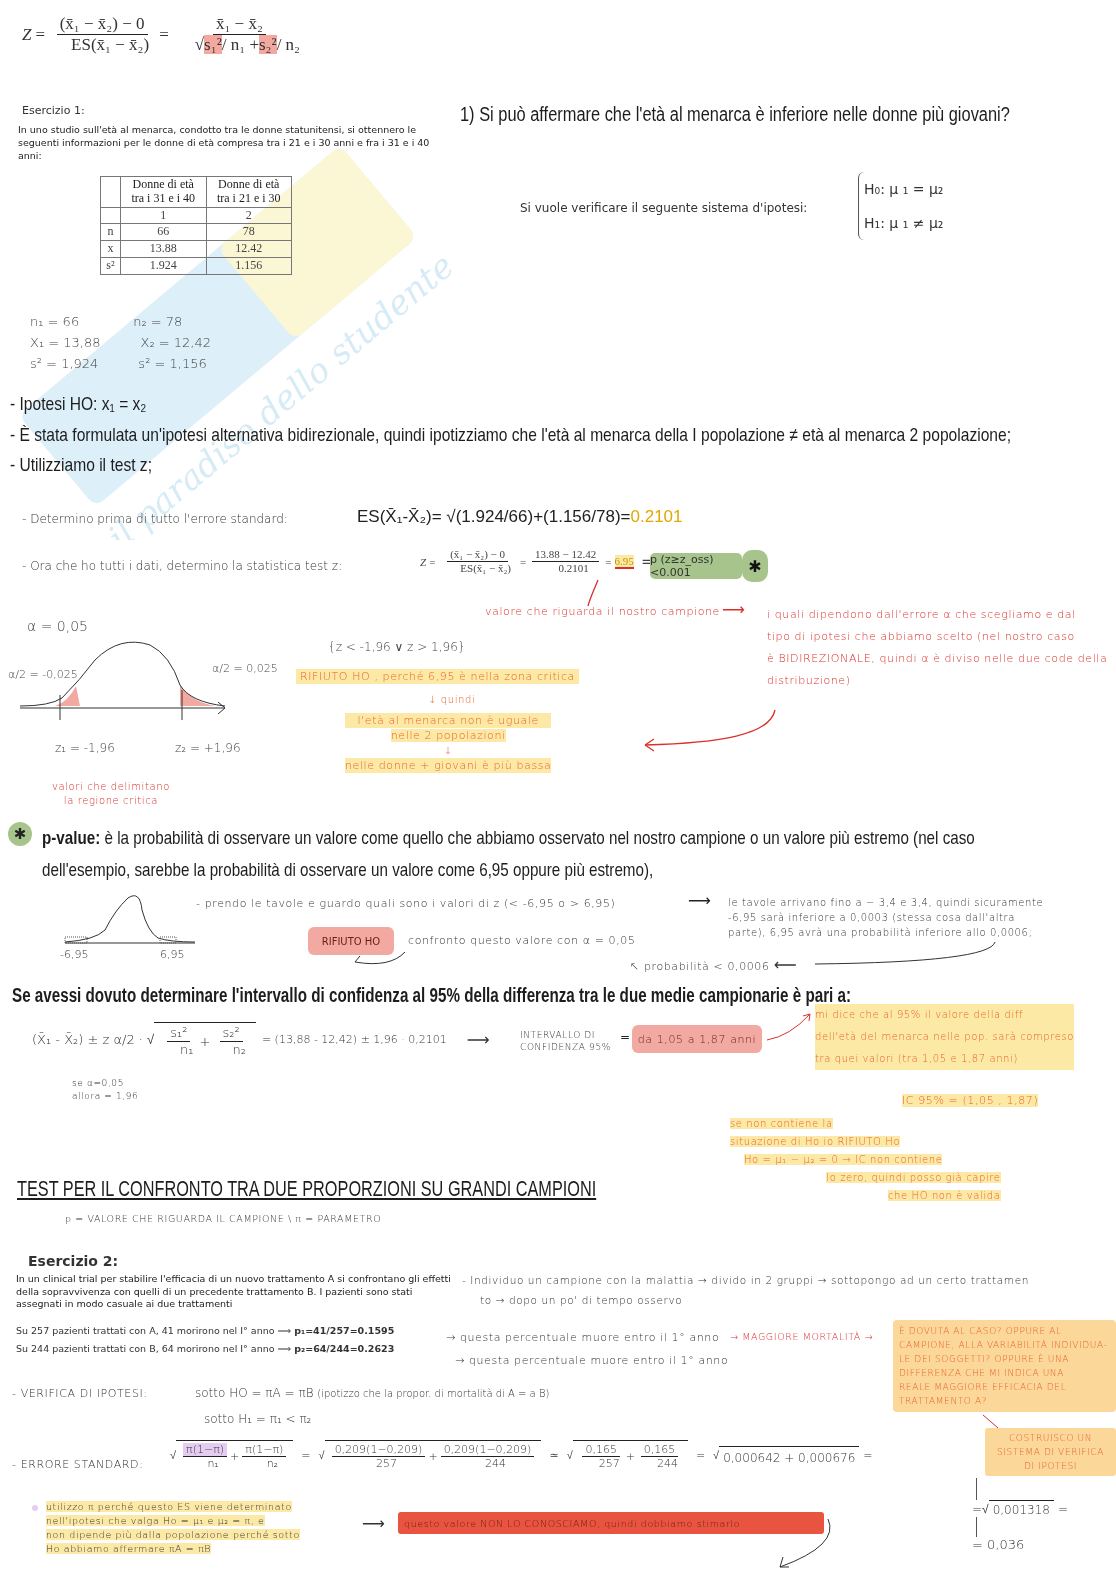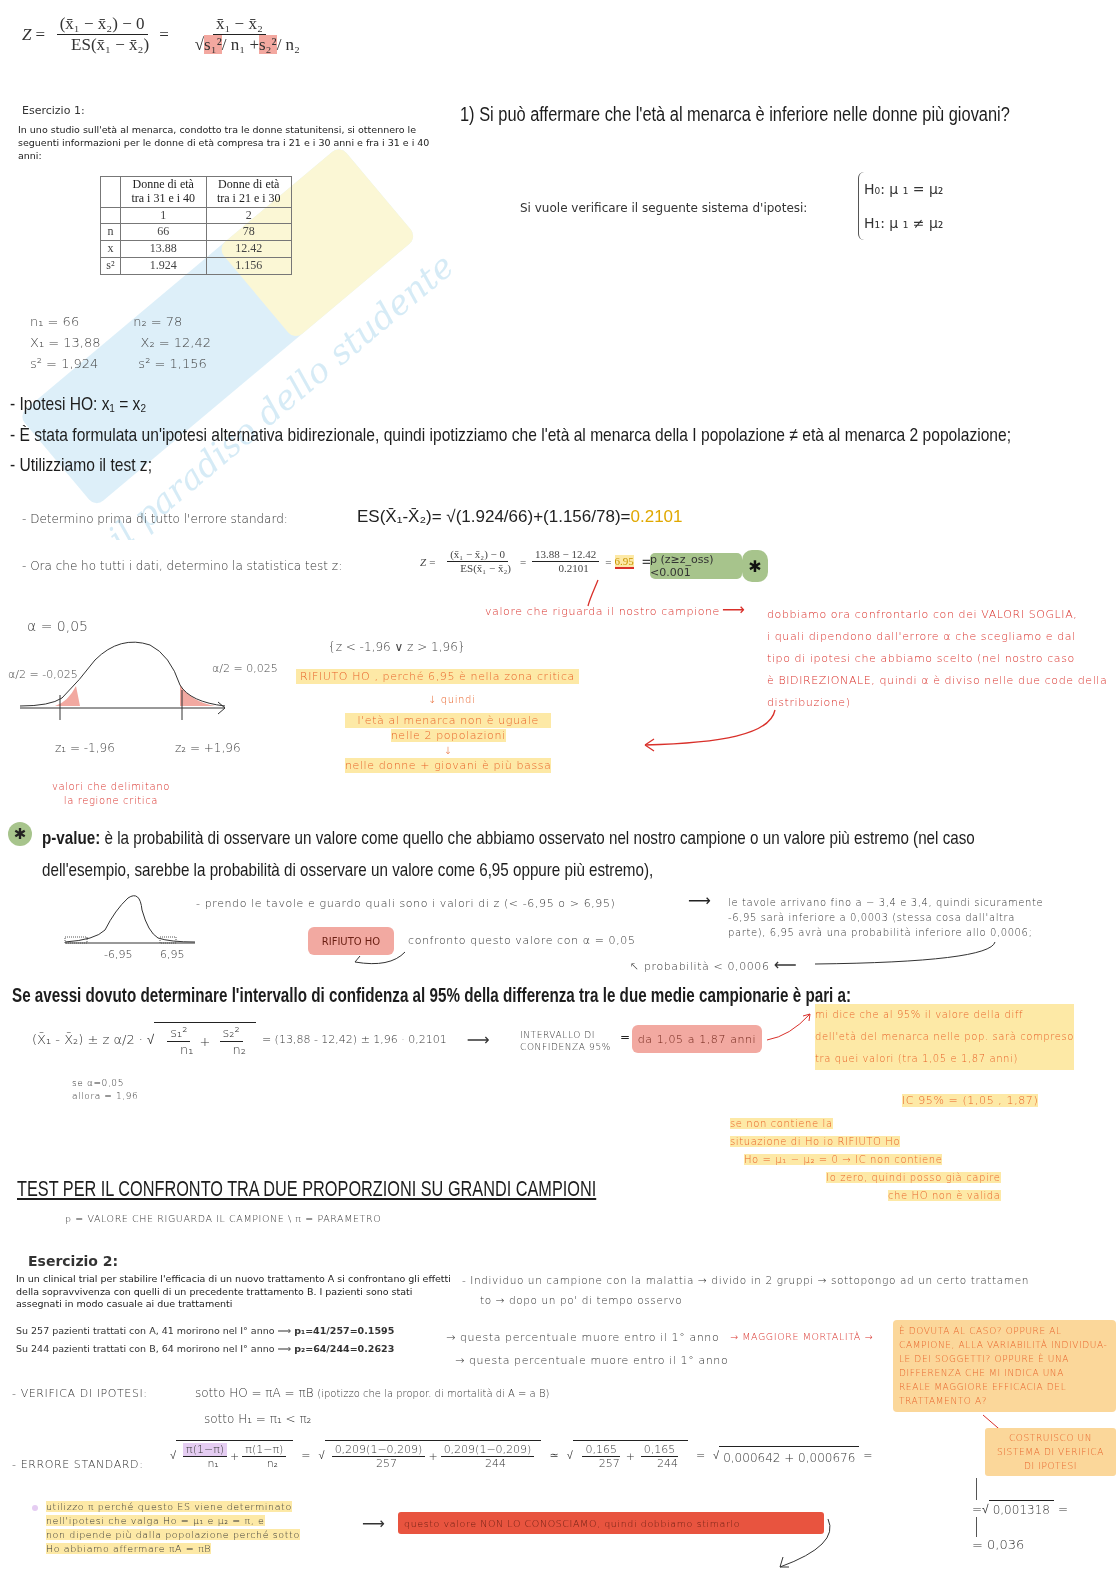--- a/index.html
+++ b/index.html
@@ -141,21 +141,20 @@
   <span>✱</span>
 </div>
 
 <svg class="abs" style="left:570px; top:578px;" width="40" height="30">
     <path d="M28 2 C 24 12, 20 20, 18 28" stroke="#d9302a" fill="none" stroke-width="1.3"></path>
   </svg>
 
 <div class="abs red small-hand" style="left:485px; top:605px;">valore che riguarda il nostro campione</div>
 <div class="abs red" style="left:722px; top:600px; font-size:16px;">⟶</div>
 <div class="abs red small-hand" style="left:767px; top:604px; line-height:22px;">
-  <div>dobbiamo ora confrontarlo con dei VALORI SOGLIA,</div>
   <div>i quali dipendono dall'errore α che scegliamo e dal</div>
   <div>tipo di ipotesi che abbiamo scelto (nel nostro caso</div>
   <div>è BIDIREZIONALE, quindi α è diviso nelle due code della</div>
   <div>distribuzione)</div>
 </div>
 <svg class="abs" style="left:640px; top:705px;" width="140" height="50">
     <path d="M135 5 C 130 30, 80 38, 5 40" stroke="#d9302a" fill="none" stroke-width="1.3"></path>
     <path d="M5 40 L 14 34 M5 40 L 14 46" stroke="#d9302a" fill="none" stroke-width="1.3"></path>
   </svg>
 
@@ -193,21 +192,21 @@
   <div><b>p-value:</b> <span>è la probabilità di osservare un valore come quello che abbiamo osservato nel nostro campione o un valore più estremo (nel caso</span></div>
   <div>dell'esempio, sarebbe la probabilità di osservare un valore come 6,95 oppure più estremo),</div>
 </div>
 
 <svg class="abs" style="left:60px; top:890px;" width="140" height="60" viewBox="0 0 140 60">
   <path d="M5 52 Q 35 50 45 40 Q 55 20 68 8 Q 80 0 82 20 Q 88 42 98 48 Q 110 52 135 52" stroke="#333" fill="none"></path>
   <line x1="5" y1="53" x2="135" y2="53" stroke="#333"></line>
   <rect x="5" y="47" width="22" height="6" fill="none" stroke="#555" stroke-dasharray="1 1"></rect>
   <rect x="100" y="47" width="16" height="6" fill="none" stroke="#555" stroke-dasharray="1 1"></rect>
 </svg>
-<div class="abs hand" style="left:60px; top:948px; font-size:11px;margin-left:44px;">-6,95</div>
+<div class="abs hand" style="left:60px; top:948px; font-size:11px;">-6,95</div>
 <div class="abs hand" style="left:160px; top:948px; font-size:11px;">6,95</div>
 
 <div class="abs small-hand" style="left:196px; top:897px; color:#333;">- prendo le tavole e guardo quali sono i valori di z (&lt; -6,95 o &gt; 6,95)</div>
 <div class="abs" style="left:688px; top:891px; font-size:16px;">⟶</div>
 <div class="abs small-hand" style="left:728px; top:895px; line-height:15px; color:#333; font-size:10px;">
   <div>le tavole arrivano fino a − 3,4 e 3,4, quindi sicuramente</div>
   <div>-6,95 sarà inferiore a 0,0003 (stessa cosa dall'altra</div>
   <div>parte), 6,95 avrà una probabilità inferiore allo 0,0006;</div>
 </div>
 <div class="abs hl-r" style="left:308px; top:927px; width:86px; height:28px; font-size:10px; color:#6a1e12; display:flex; align-items:center; justify-content:center;">RIFIUTO HO</div>

